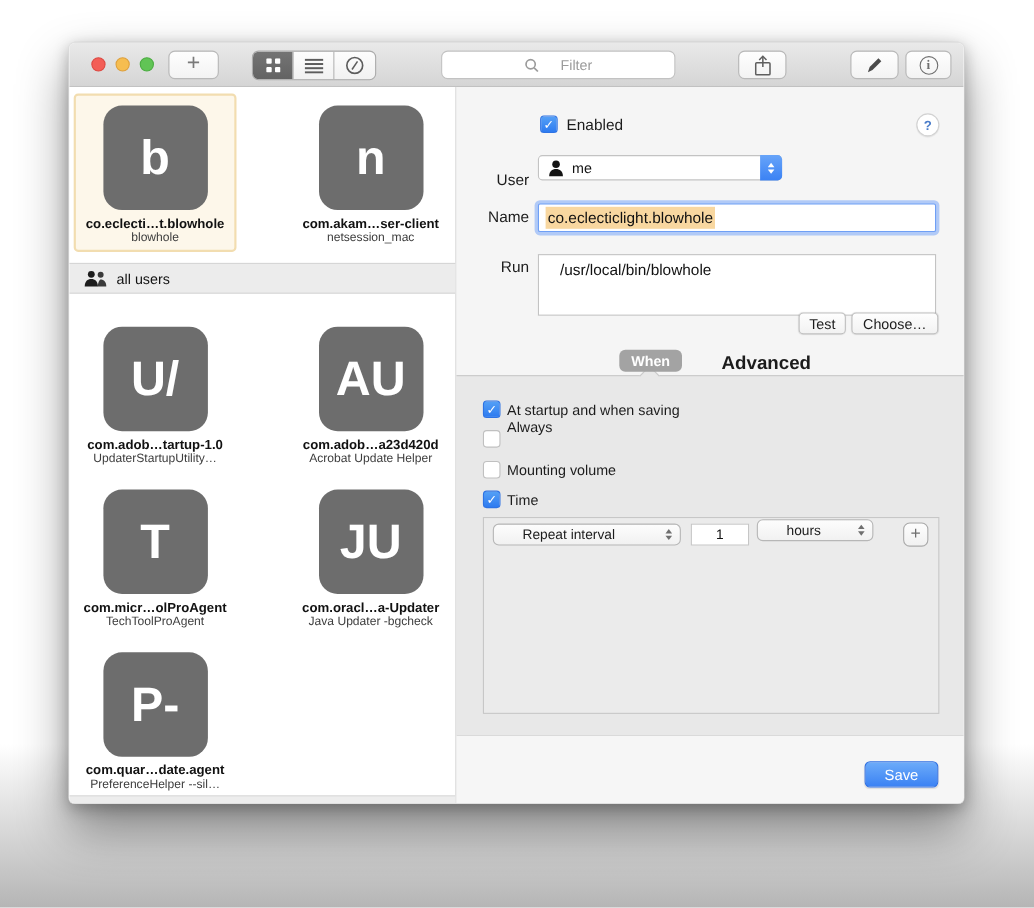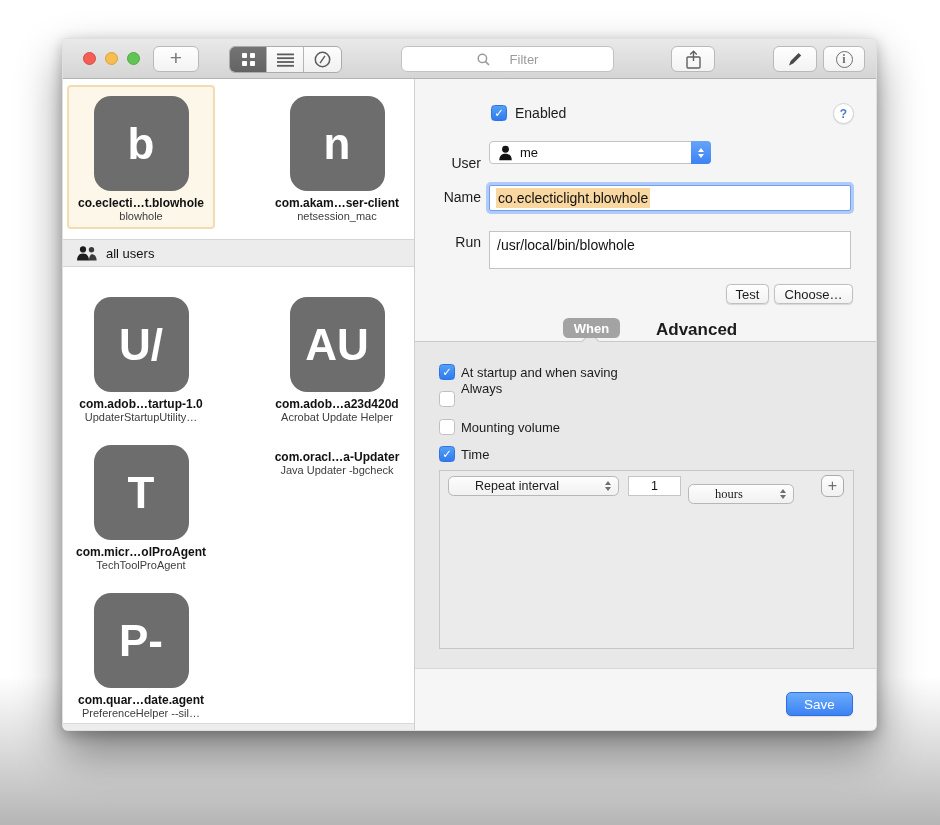--- a/index.html
+++ b/index.html
@@ -125,23 +125,23 @@
   .chev-down  { width:0; height:0; border-left:3.5px solid transparent; border-right:3.5px solid transparent; border-top:4.5px solid #fff; }
   
   .name-field {
     position:absolute; left:74px; top:106px; width:362px; height:26px;
     background:#fff; border:1px solid #6f9ff5; border-radius:2px;
     box-shadow:0 0 0 3px rgba(110,160,250,0.5);
     display:flex; align-items:center; padding-left:6px; font-size:14px; color:#111;
   }
   .sel-text { background:#f8d7a0; padding:2px 2px; }
   .run-field {
-    position:absolute; left:74px; top:152px; width:362px; height:38px;
+    position:absolute; left:74px; top:152px; width:362px; height:56px;
     background:#fff; border:1px solid #c3c3c3;
-    font-size:14px; color:#111; padding:5px 7px;
+    font-size:14px; color:#111; padding:5px 19px;
   }
   .mini-btn {
     position:absolute; top:205px; height:20px;
     background:linear-gradient(180deg,#fefefe,#f2f2f2);
     border:1px solid #bfbfbf; border-radius:4.5px;
     font-size:13px; color:#1c1c1c;
     display:flex; align-items:center; justify-content:center;
     box-shadow:0 0.5px 1px rgba(0,0,0,0.12);
   }
   .test-btn   { left:311px; width:43px; }
@@ -159,21 +159,21 @@
     position:absolute; height:20px;
     background:linear-gradient(180deg,#fdfdfd,#f1f1f1);
     border:1px solid #b7b7b7; border-radius:5.5px;
     font-size:12.5px; color:#1c1c1c;
     display:flex; align-items:center; padding-left:26px;
   }
   .popup-gray .steppers { position:absolute; right:7px; display:flex; flex-direction:column; gap:1.5px; }
   .popup-gray .steppers .up   { width:0;height:0;border-left:3px solid transparent;border-right:3px solid transparent;border-bottom:4px solid #6f6f6f; }
   .popup-gray .steppers .down { width:0;height:0;border-left:3px solid transparent;border-right:3px solid transparent;border-top:4px solid #6f6f6f; }
   .repeat-popup { left:33px; top:397px; width:171px; }
-  .hours-popup  { left:273px; top:405px; width:106px;font-family:Liberation Serif, serif; }
+  .hours-popup  { left:273px; top:393px; width:106px; }
   .interval-field {
     position:absolute; left:213px; top:397px; width:53px; height:20px;
     background:#fff; border:1px solid #c6c6c6; font-size:12.5px; color:#111;
     display:flex; align-items:center; justify-content:center;
   }
   .plus-btn {
     position:absolute; left:406px; top:396px; width:23px; height:22px;
     background:linear-gradient(180deg,#fdfdfd,#f1f1f1); border:1px solid #ababab; border-radius:6px;
     color:#6f6f6f; font-size:16px; display:flex; align-items:center; justify-content:center; padding-bottom:1px;
   }
@@ -299,20 +299,23 @@
         <div class="cell-sub">Acrobat Update Helper</div>
       </div>
       <div class="cell">
         <div class="tile">
             <span>T</span>
           </div>
         <div class="cell-id">com.micr…olProAgent</div>
         <div class="cell-sub">TechToolProAgent</div>
       </div>
       <div class="cell">
+        <div class="tile">
+            <span>JU</span>
+          </div>
         <div class="cell-id">com.oracl…a-Updater</div>
         <div class="cell-sub">Java Updater -bgcheck</div>
       </div>
       <div class="cell">
         <div class="tile">
             <span>P-</span>
           </div>
         <div class="cell-id">com.quar…date.agent</div>
         <div class="cell-sub">PreferenceHelper --sil…</div>
       </div>

